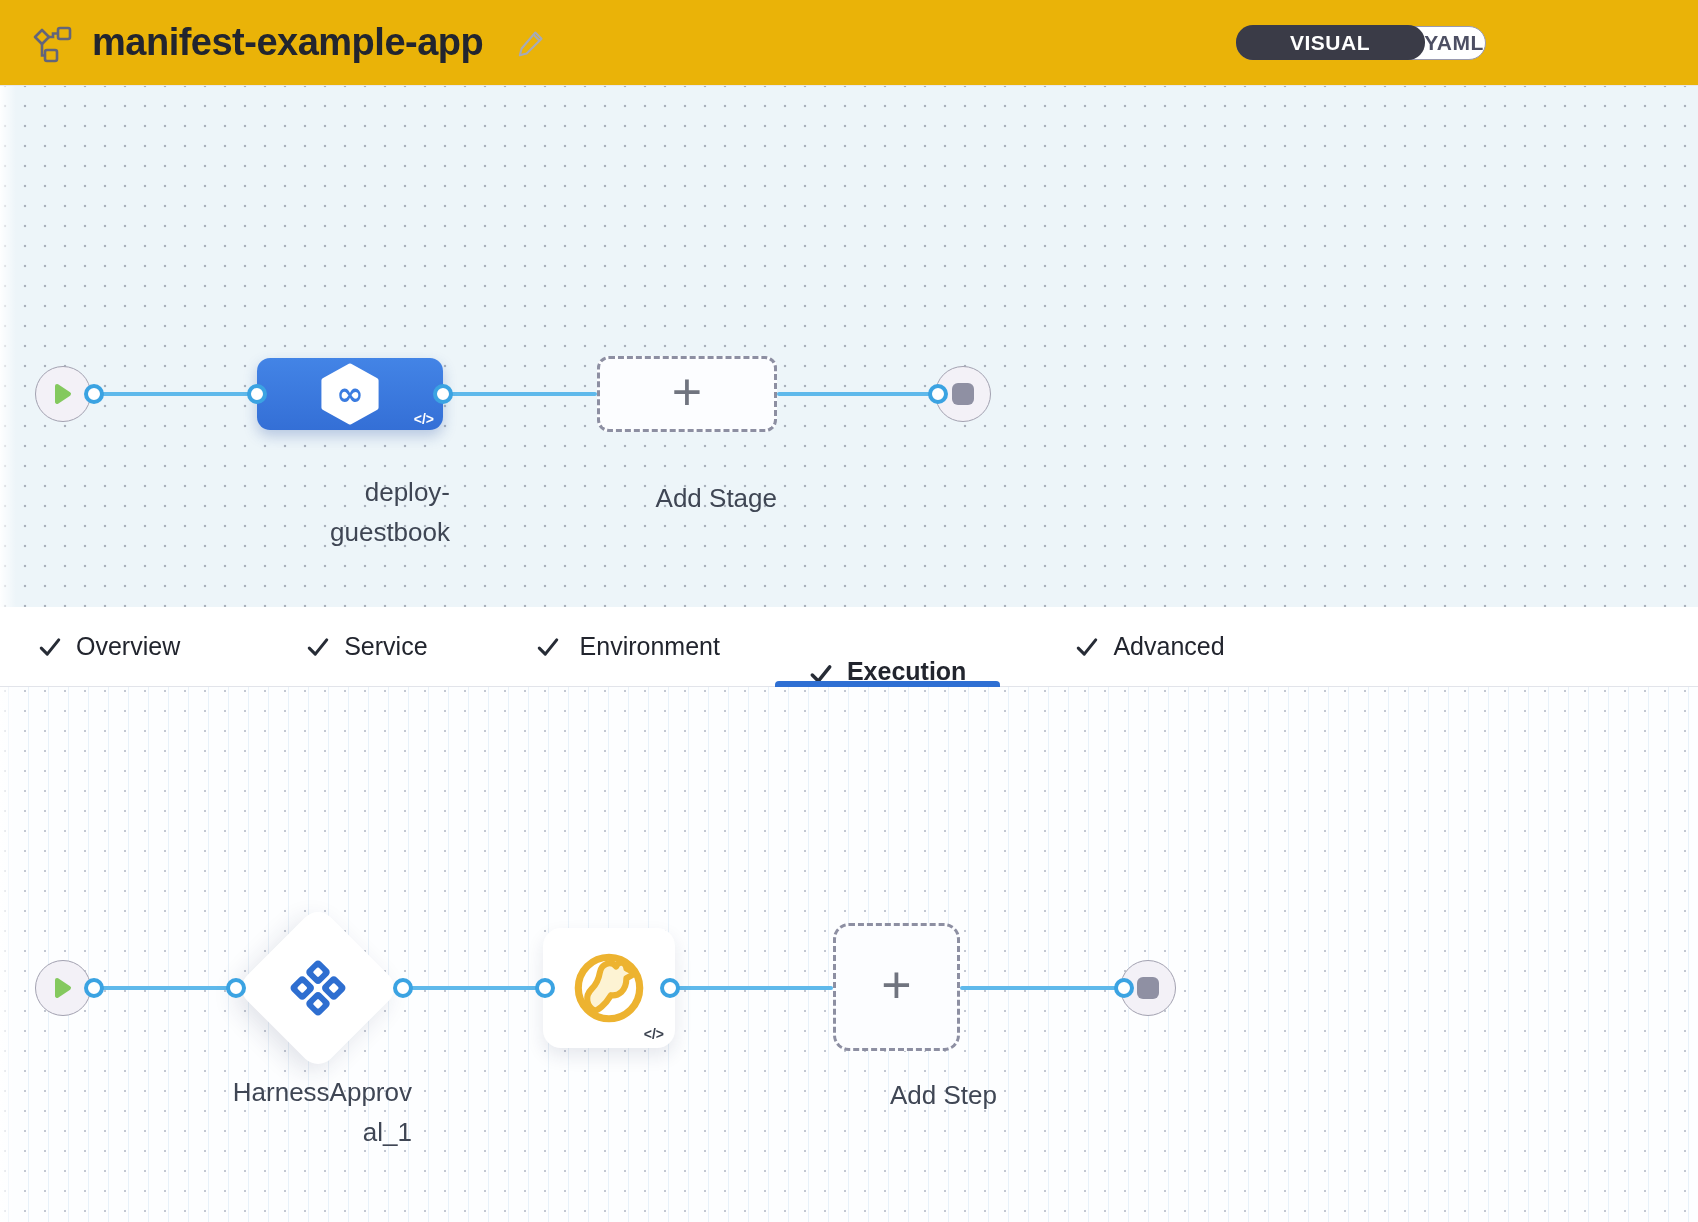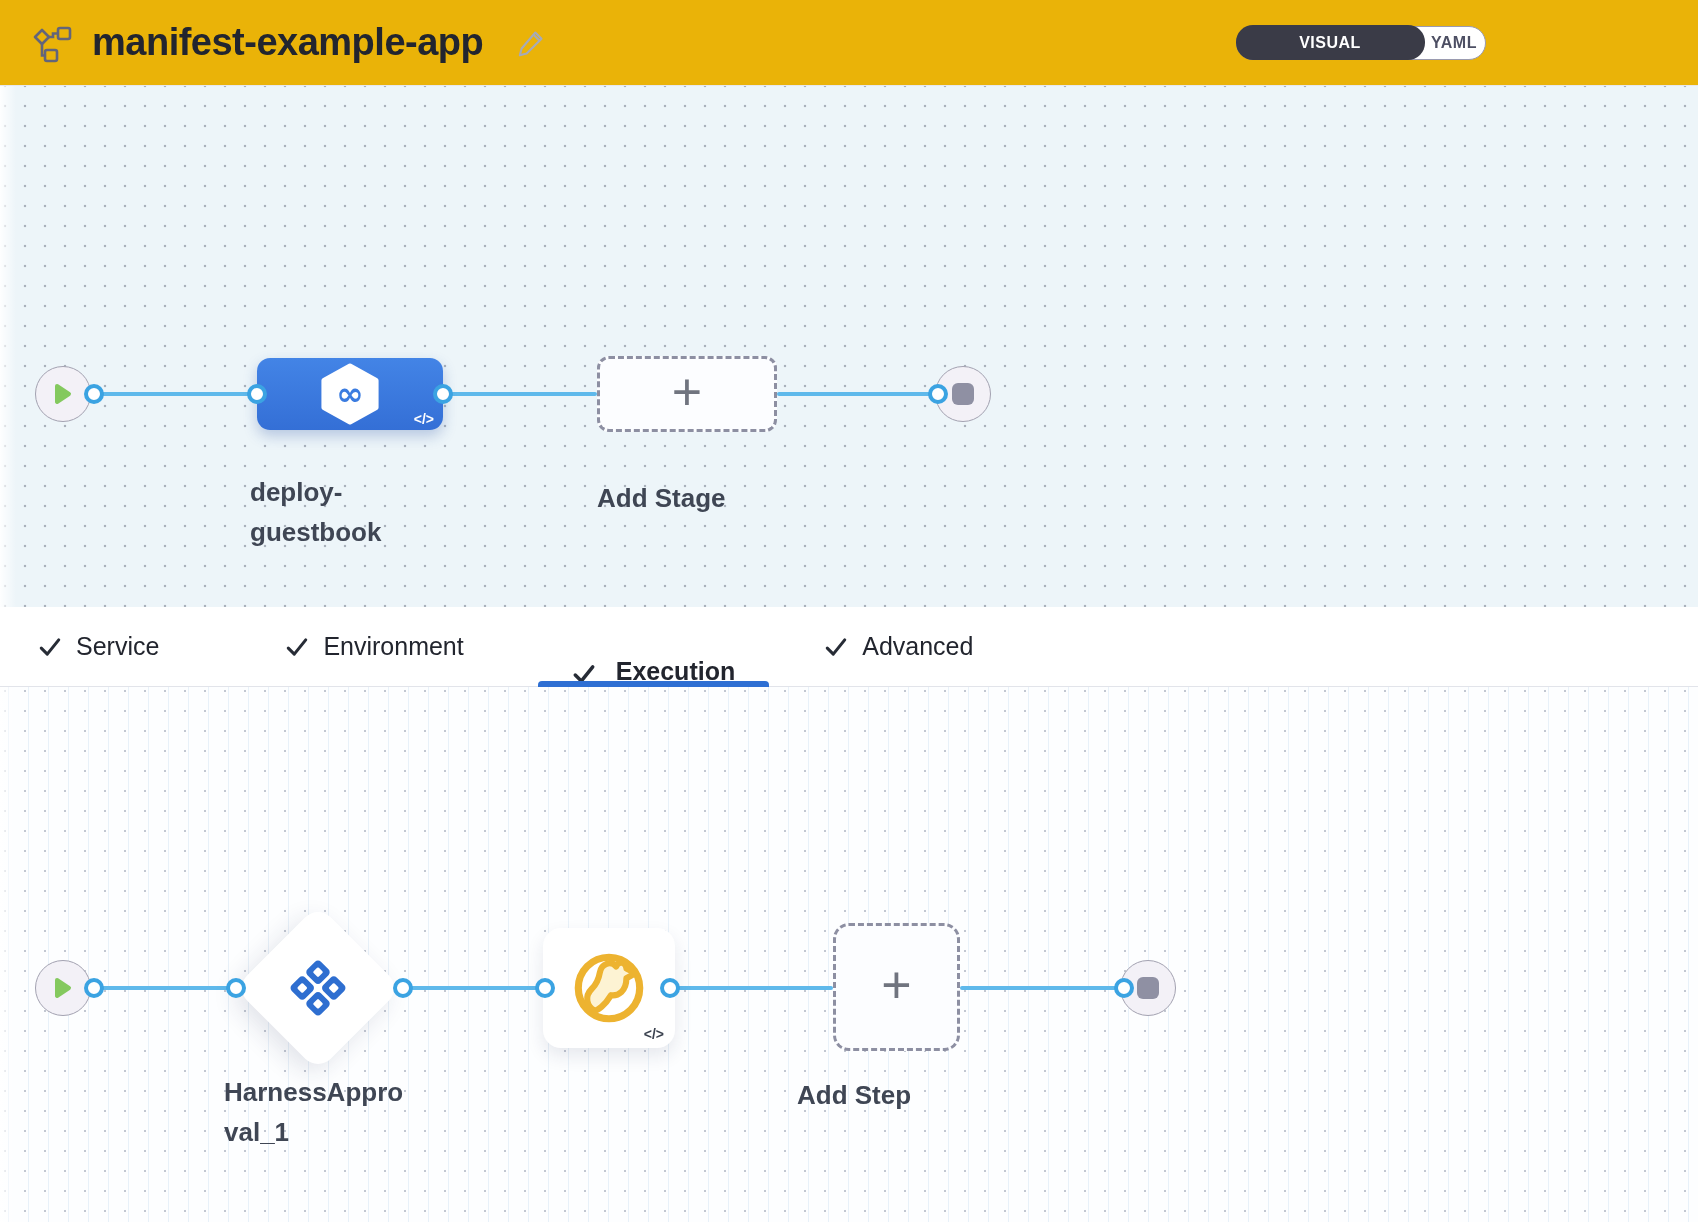--- a/index.html
+++ b/index.html
@@ -11,21 +11,21 @@
   .header { position:absolute; left:0; top:0; width:1698px; height:86px; background:#eab308;
             border-bottom:1px solid #e7e8ee; display:flex; align-items:center; }
   .header-left { display:flex; align-items:center; gap:18px; padding-left:30px; }
   .pipeline-icon { display:flex; align-items:center; }
   .page-title { font-size:38px; font-weight:700; color:#22252f; letter-spacing:-0.5px; }
   .edit-icon { margin-left:14px; display:flex; align-items:center; cursor:pointer; }
   .header-right { margin-left:auto; padding-right:212px; }
   .view-toggle { display:flex; width:250px; height:34px; border:1.5px solid #9a9bb0; border-radius:17px;
                  background:#fff; overflow:visible; }
   .toggle-seg { flex:1; display:flex; align-items:center; justify-content:center;
-                font-size:16px; font-weight:700; letter-spacing:0.5px; border-radius:17px; cursor:pointer; }
+                font-size:21px; font-weight:700; letter-spacing:0.5px; border-radius:17px; cursor:pointer; }
   .toggle-seg.selected { background:#3a3b47; color:#fff; margin:-1.5px; flex-basis:127px; }
   .toggle-seg.unselected { color:#4d4f63; }
 
   
   .stage-canvas { position:absolute; left:0; top:86px; width:1698px; height:521px;
     background-color:#edf5f9;
     background-image: radial-gradient(circle, #a9b1bb 1.4px, transparent 1.6px);
     background-size:20px 20px; background-position:15px 10px; }
   .exec-canvas { position:absolute; left:0; top:687px; width:1698px; height:535px;
     background-color:#fdfeff;
@@ -61,21 +61,21 @@
   .diamond-node { position:absolute; width:118px; height:118px; background:#fff; border-radius:18px;
                   transform:rotate(45deg); box-shadow:0 10px 24px rgba(30,40,80,.12);
                   display:flex; align-items:center; justify-content:center; z-index:2; cursor:pointer; }
   .diamond-node .icon-upright { transform:rotate(-45deg); display:flex; }
 
   .step-box { position:absolute; width:132px; height:120px; background:#fff; border-radius:18px;
               box-shadow:0 8px 18px rgba(30,40,80,.10); display:flex; align-items:center;
               justify-content:center; z-index:2; cursor:pointer; }
 
   .node-label { position:absolute; font-size:26px; line-height:40px; color:#3f4654;
-                text-align:left; z-index:2;font-weight:bold; }
+                text-align:right; z-index:2; }
   .node-label.breakall { word-break:break-all; }
 
   
   .tab-bar { position:absolute; left:0; top:607px; width:1698px; height:80px; background:#fff;
              border-bottom:1px solid #e2e4ea; display:flex; align-items:center; padding-left:4px; }
   .tab { position:relative; height:100%; display:flex; align-items:center; gap:14px;
          padding:0 34px; font-size:25px; font-weight:500; color:#22252e; cursor:pointer; }
   .tab:nth-child(2){ margin-left:58px; }
   .tab:nth-child(3){ margin-left:40px;gap:20px; }
   .tab:nth-child(4){ margin-left:21px; }
@@ -151,20 +151,26 @@
     <div class="node-label" style="left:597px; top:392px; width:180px;">Add Stage</div>
 
     <div class="edge-fade"></div>
   </div>
 
   <div class="tab-bar">
     <div class="tab">
       <svg width="24" height="24" viewBox="0 0 22 22">
         <polyline points="3,12 8.5,17.5 19,4.5" stroke="#272c36" stroke-width="2.8" fill="none" stroke-linecap="round" stroke-linejoin="round"></polyline>
       </svg>
+      <span>Overview</span>
+    </div>
+    <div class="tab">
+      <svg width="24" height="24" viewBox="0 0 22 22">
+        <polyline points="3,12 8.5,17.5 19,4.5" stroke="#272c36" stroke-width="2.8" fill="none" stroke-linecap="round" stroke-linejoin="round"></polyline>
+      </svg>
       <span>Service</span>
     </div>
     <div class="tab">
       <svg width="24" height="24" viewBox="0 0 22 22">
         <polyline points="3,12 8.5,17.5 19,4.5" stroke="#272c36" stroke-width="2.8" fill="none" stroke-linecap="round" stroke-linejoin="round"></polyline>
       </svg>
       <span>Environment</span>
     </div>
     <div class="tab active">
       <svg width="24" height="24" viewBox="0 0 22 22">

